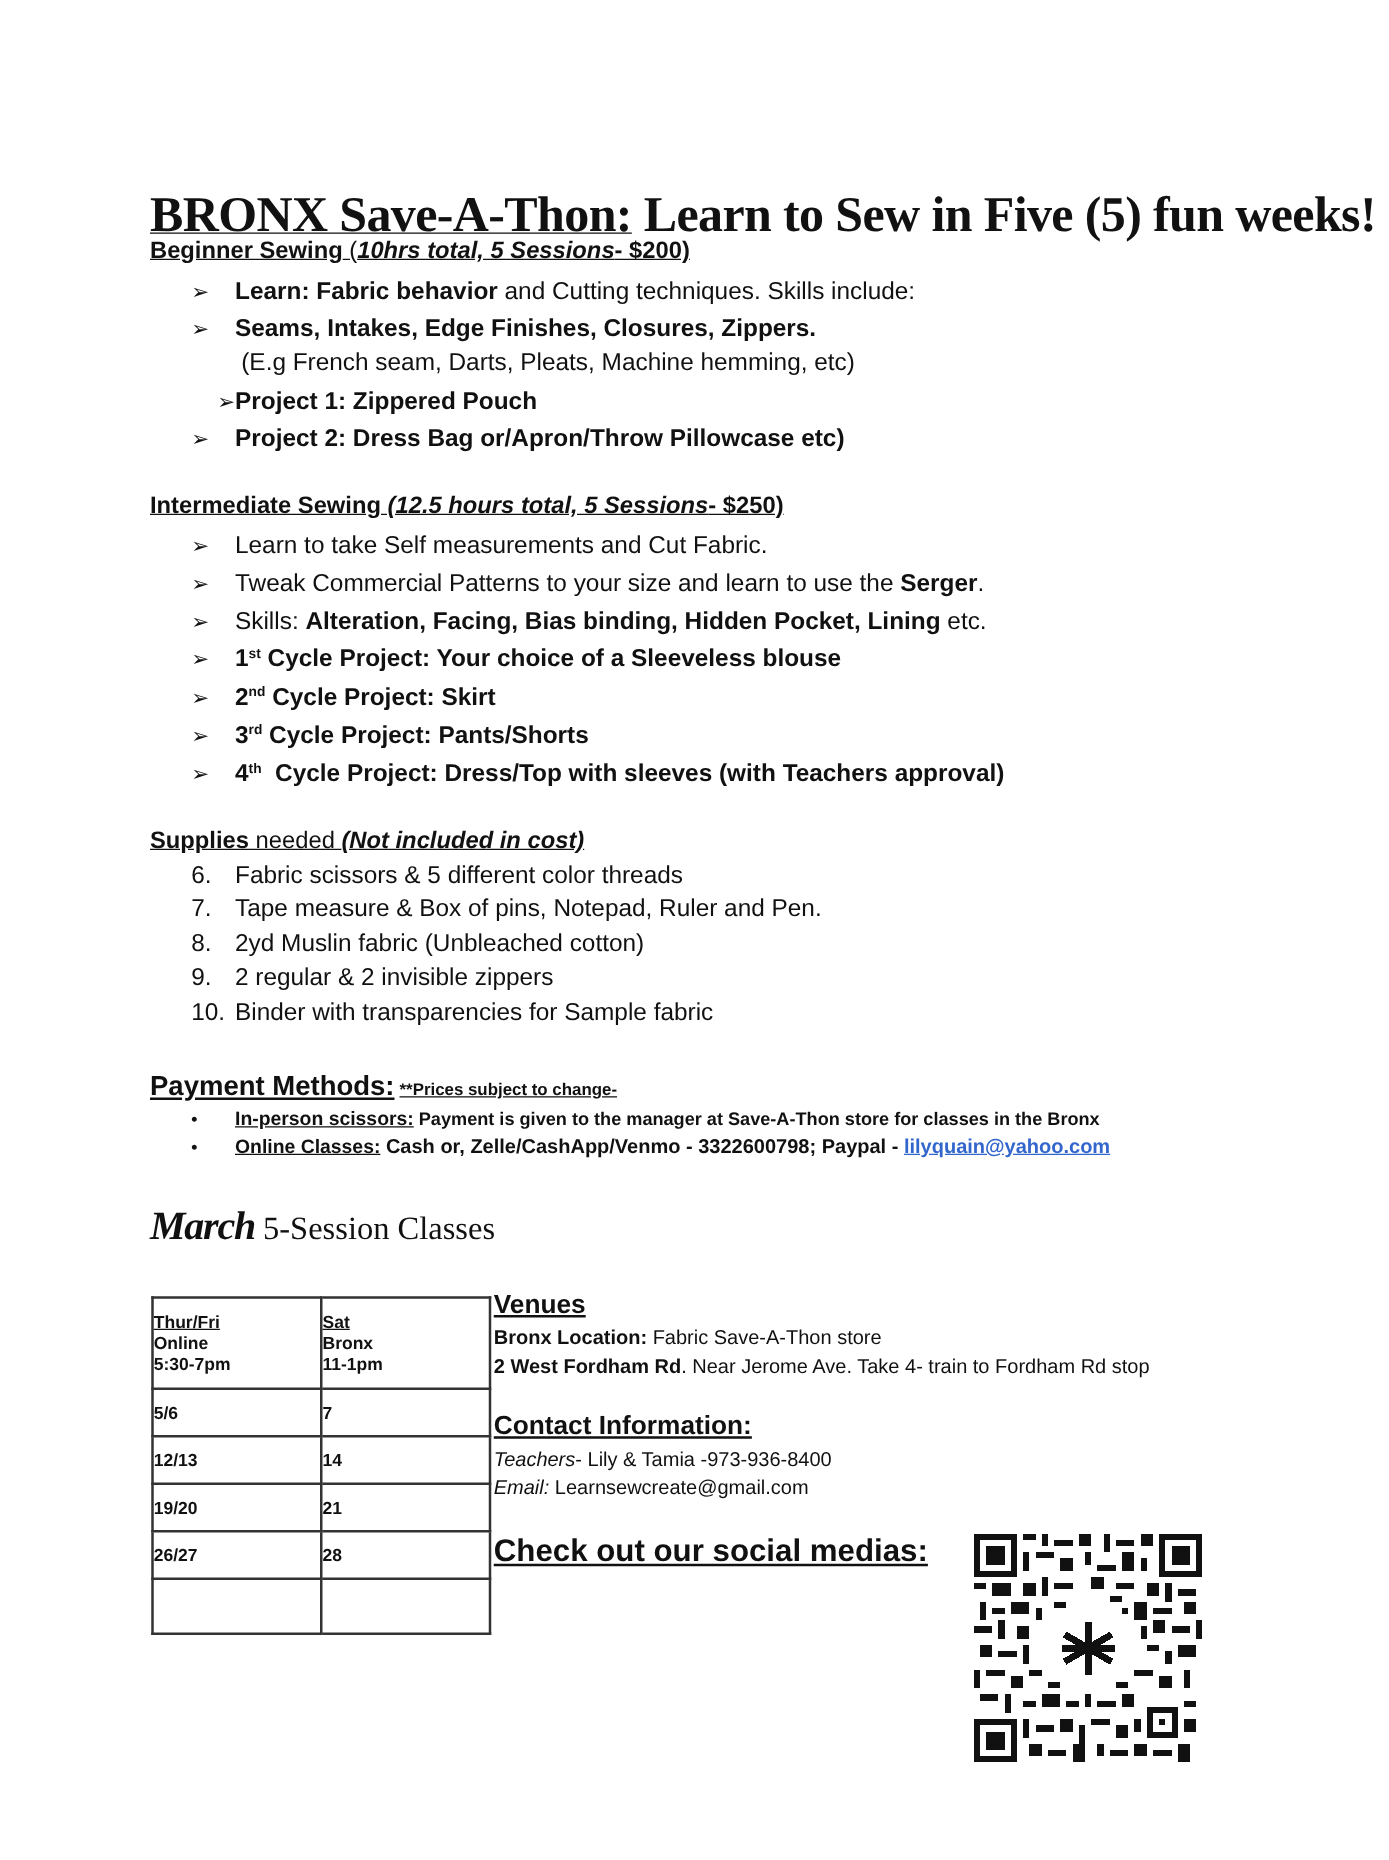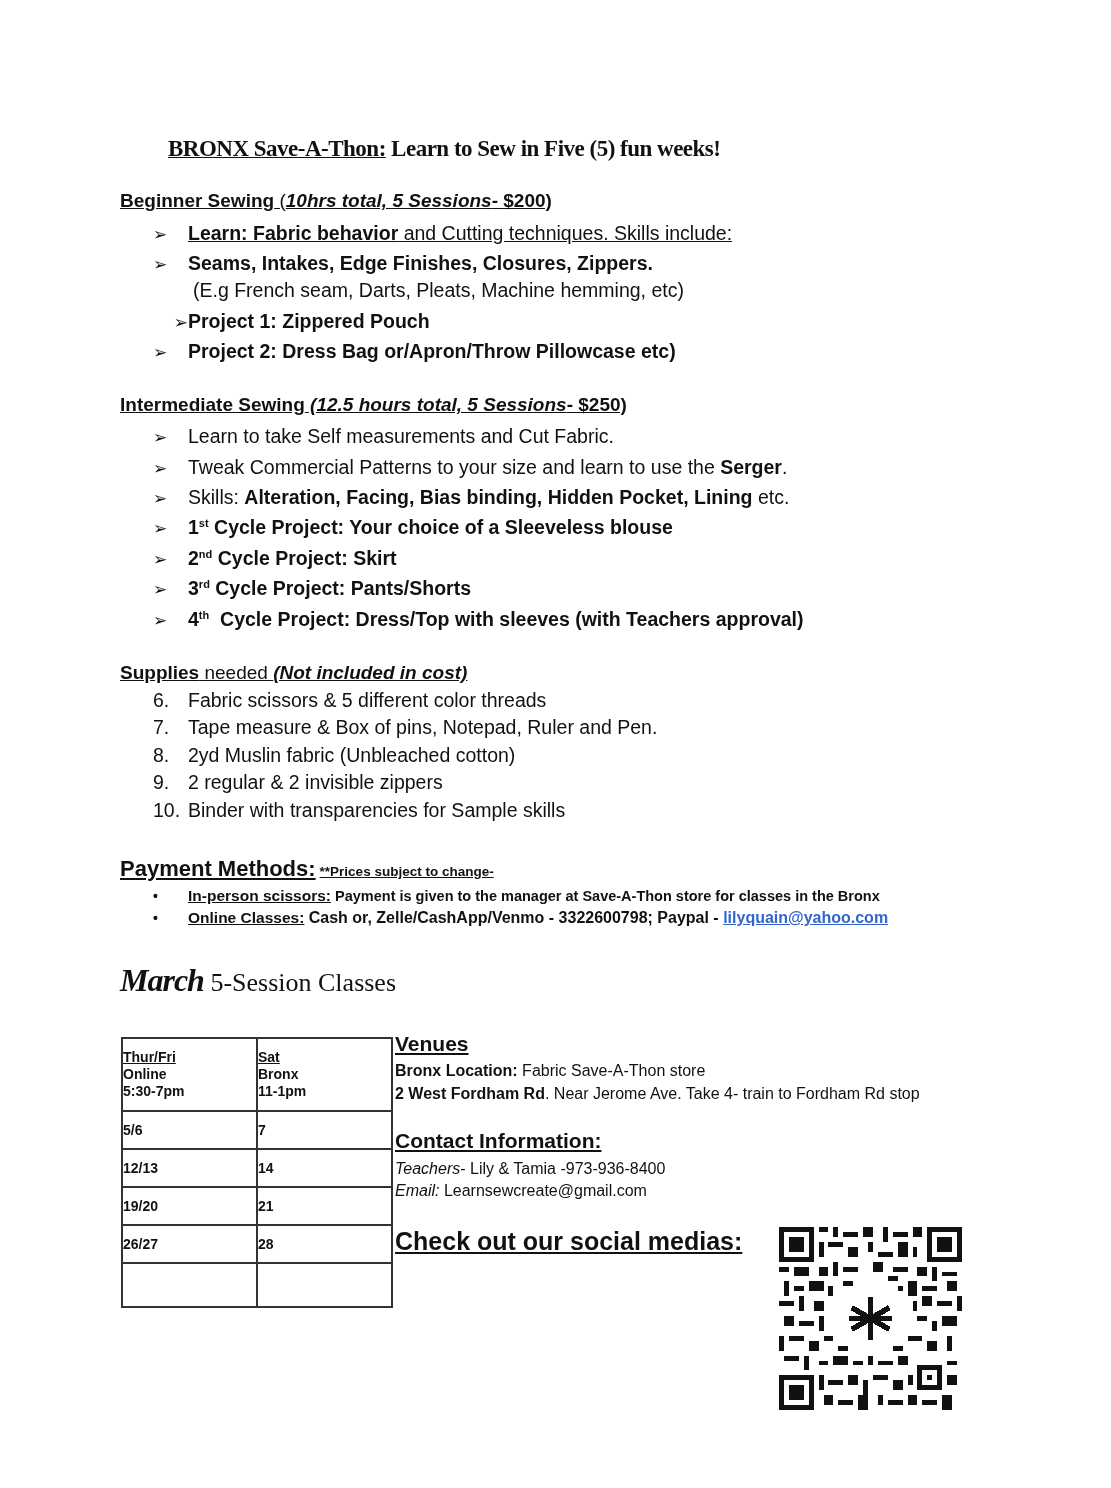--- a/index.html
+++ b/index.html
@@ -6,22 +6,22 @@
     body {
       width: 1111px; height: 1488px; position: relative; overflow: hidden;
       font-family: "Liberation Sans", sans-serif; color: #111111;
     }
     .abs { position: absolute; }
     .u { text-decoration: underline; }
     .b { font-weight: bold; }
     .i { font-style: italic; }
 
     .title {
-      left: 120px; top: 136px; font-family: "Liberation Serif", serif;
-      font-size: 23px; font-weight: bold; letter-spacing: -0.5px; white-space: nowrap; margin-left: 48px;
+      left: 120px; top: 148px; font-family: "Liberation Serif", serif;
+      font-size: 40px; font-weight: bold; letter-spacing: -0.5px; white-space: nowrap;
     }
     .title .ul { text-decoration: underline; text-decoration-thickness: 1px; }
 
     .sec-head { left: 120px; font-size: 19px; font-weight: bold; white-space: nowrap; text-decoration: underline; }
     .sec-head .norm { font-weight: normal; }
 
     .bullet-row { left: 153px; font-size: 19.5px; white-space: nowrap; height: 28px; line-height: 28px; }
     .bullet-row .arrow { display: inline-block; width: 35px; font-size: 17px; }
     .bullet-row sup { font-size: 11px; vertical-align: 7px; line-height: 0; }
     .bullet-sub { left: 193px; font-size: 19.5px; white-space: nowrap; }
@@ -64,21 +64,21 @@
 </head>
 <body>
 
 <div class="abs title">
   <span class="ul">BRONX Save-A-Thon:</span><span> Learn to Sew in Five (5) fun weeks!</span>
 </div>
 
 <div class="abs sec-head" style="top:190px;">
   <span>Beginner Sewing</span><span class="norm"> (</span><span class="i">10hrs total, 5 Sessions</span><span>- $200)</span>
 </div>
-<div class="abs bullet-row" style="top:219px;text-decoration:underline;">
+<div class="abs bullet-row" style="top:219px;">
   <span class="arrow">➢</span><b>Learn: Fabric behavior</b><span> and Cutting techniques. Skills include:</span>
 </div>
 <div class="abs bullet-row" style="top:249px;">
   <span class="arrow">➢</span><b>Seams, Intakes, Edge Finishes, Closures, Zippers.</b>
 </div>
 <div class="abs bullet-sub" style="top:279px;">(E.g French seam, Darts, Pleats, Machine hemming, etc)</div>
 <div class="abs bullet-row" style="top:307px;text-align:right;">
   <span class="arrow">➢</span><b>Project 1: Zippered Pouch</b>
 </div>
 <div class="abs bullet-row" style="top:337px;">
@@ -119,21 +119,21 @@
 <div class="abs num-row" style="top:714px;">
   <span class="n">7.</span><span>Tape measure &amp; Box of pins, Notepad, Ruler and Pen.</span>
 </div>
 <div class="abs num-row" style="top:742px;">
   <span class="n">8.</span><span>2yd Muslin fabric (Unbleached cotton)</span>
 </div>
 <div class="abs num-row" style="top:769px;">
   <span class="n">9.</span><span>2 regular &amp; 2 invisible zippers</span>
 </div>
 <div class="abs num-row" style="top:797px;">
-  <span class="n">10.</span><span>Binder with transparencies for Sample skills</span>
+  <span class="n">10.</span><span>Binder with transparencies for Sample fabric</span>
 </div>
 
 <div class="abs pay-head">
   <span class="big">Payment Methods:</span><span class="small">**Prices subject to change-</span>
 </div>
 <div class="abs pay-row" style="top:887px;">
   <span class="dot">•</span><span class="lbl">In-person scissors:</span><span> Payment is given to the manager at Save-A-Thon store for classes in the Bronx</span>
 </div>
 <div class="abs pay-row" style="top:909px; font-size:16px;">
   <span class="dot">•</span><span class="lbl">Online Classes:</span><span> Cash or, Zelle/CashApp/Venmo - 3322600798; Paypal - </span><a class="link" href="#">lilyquain@yahoo.com</a>

